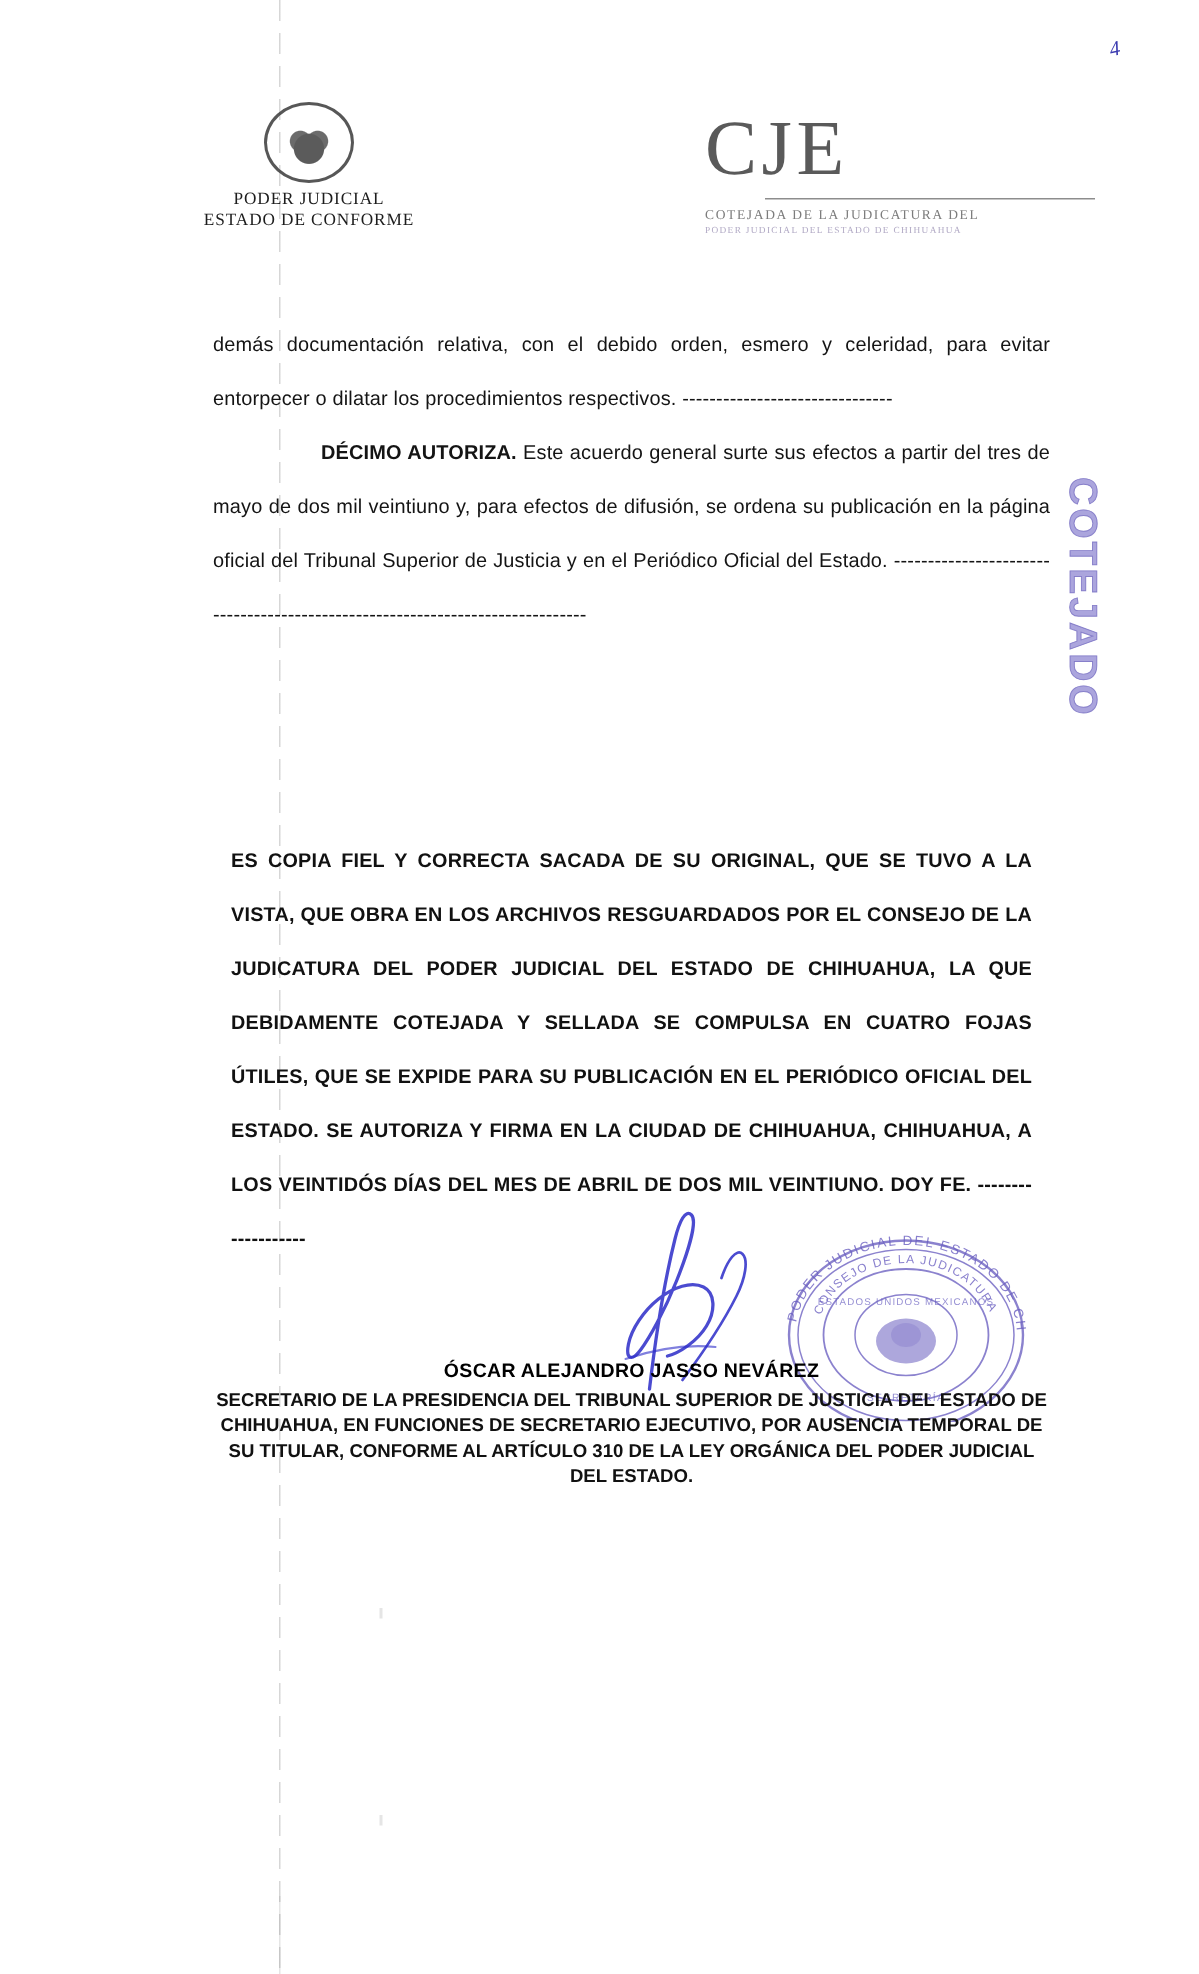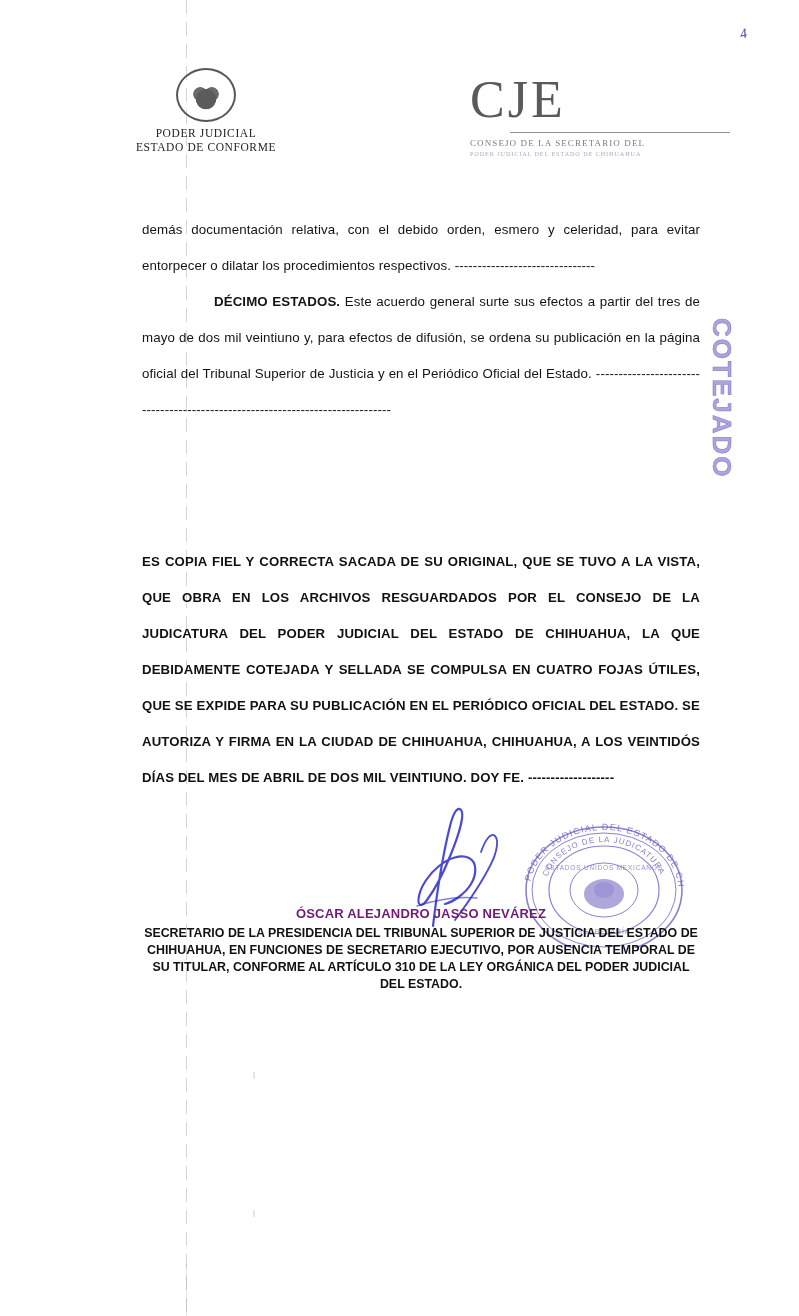--- a/index.html
+++ b/index.html
@@ -168,42 +168,42 @@
   .body-text p.indent { text-indent: 72px; }
   .body-text b { font-weight: bold; }
 
   .certification {
     position: absolute;
     left: 142px;
     top: 544px;
     width: 558px;
   }
   .certification p {
-    margin: 0;
+    margin: 12px;
     font-size: 13.2px;
     font-weight: bold;
     line-height: 36px;
     text-align: justify;
     color: #111;
     letter-spacing: .15px;
   }
 
   
   .sign-block {
     position: absolute;
     left: 142px;
     top: 906px;
     width: 558px;
     text-align: center;
   }
   .sign-name {
     font-size: 13px;
     font-weight: bold;
     letter-spacing: .2px;
-    color: #701a75;
+    color: #000000;
     margin-bottom: 4px;
   }
   .sign-title {
     font-size: 12.4px;
     font-weight: bold;
     line-height: 17px;
     color: #111;
   }
 
   
@@ -274,29 +274,29 @@
         <div class="seal-inner"></div>
         <div class="seal-text"></div>
       </div>
       <div class="l1">PODER JUDICIAL</div>
       <div class="l2">ESTADO DE CONFORME</div>
     </div>
 
     <div class="cje">
       <div class="mark">CJE</div>
       <div class="rule"></div>
-      <div class="sub1">CONSEJO DE LA SECRETARIO DEL</div>
+      <div class="sub1">COTEJADA DE LA JUDICATURA DEL</div>
       <div class="sub2">PODER JUDICIAL DEL ESTADO DE CHIHUAHUA</div>
     </div>
 
   </div>
 
   <div class="body-text">
     <p>demás documentación relativa, con el debido orden, esmero y celeridad, para evitar entorpecer o dilatar los procedimientos respectivos. -------------------------------</p>
-    <p class="indent"><b>DÉCIMO ESTADOS.</b><span> Este acuerdo general surte sus efectos a partir del tres de mayo de dos mil veintiuno y, para efectos de difusión, se ordena su publicación en la página oficial del Tribunal Superior de Justicia y en el Periódico Oficial del Estado. ------------------------------------------------------------------------------</span></p>
+    <p class="indent"><b>DÉCIMO AUTORIZA.</b><span> Este acuerdo general surte sus efectos a partir del tres de mayo de dos mil veintiuno y, para efectos de difusión, se ordena su publicación en la página oficial del Tribunal Superior de Justicia y en el Periódico Oficial del Estado. ------------------------------------------------------------------------------</span></p>
   </div>
 
   <div class="certification">
     <p>ES COPIA FIEL Y CORRECTA SACADA DE SU ORIGINAL, QUE SE TUVO A LA VISTA, QUE OBRA EN LOS ARCHIVOS RESGUARDADOS POR EL CONSEJO DE LA JUDICATURA DEL PODER JUDICIAL DEL ESTADO DE CHIHUAHUA, LA QUE DEBIDAMENTE COTEJADA Y SELLADA SE COMPULSA EN CUATRO FOJAS ÚTILES, QUE SE EXPIDE PARA SU PUBLICACIÓN EN EL PERIÓDICO OFICIAL DEL ESTADO. SE AUTORIZA Y FIRMA EN LA CIUDAD DE CHIHUAHUA, CHIHUAHUA, A LOS VEINTIDÓS DÍAS DEL MES DE ABRIL DE DOS MIL VEINTIUNO. DOY FE. -------------------</p>
   </div>
 
   <div class="signature">
     <svg width="140" height="130" viewBox="0 0 140 130">
       <g fill="none" stroke="#2c2cc8" stroke-opacity="0.85" stroke-linecap="round" stroke-linejoin="round">
         <path d="M38,126 C42,92 48,54 55,26 C58,14 62,6 66,10 C70,14 64,34 56,54 C48,74 38,92 32,100 C26,108 22,106 24,96 C26,86 34,74 44,66 C54,58 66,54 74,58 C82,62 82,74 76,84 C70,94 58,102 50,104" stroke-width="2.2"></path>

